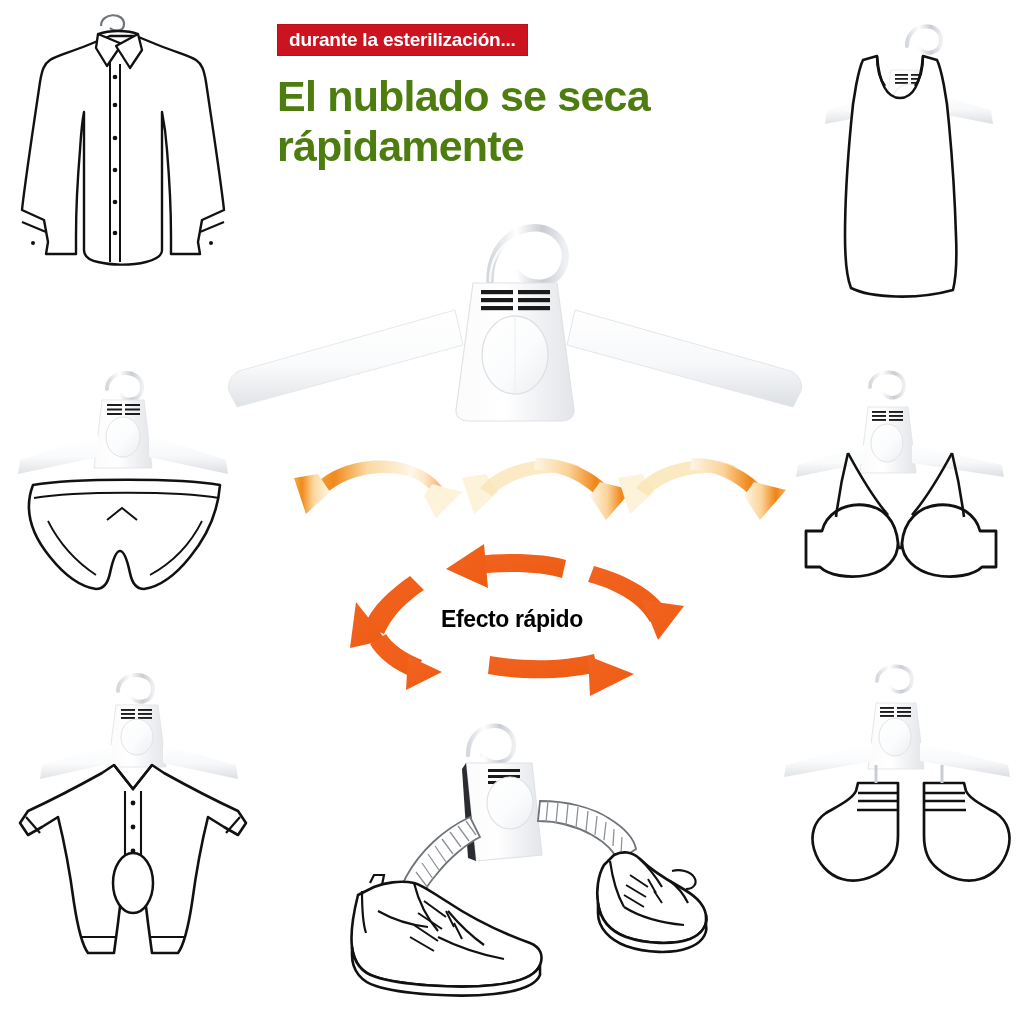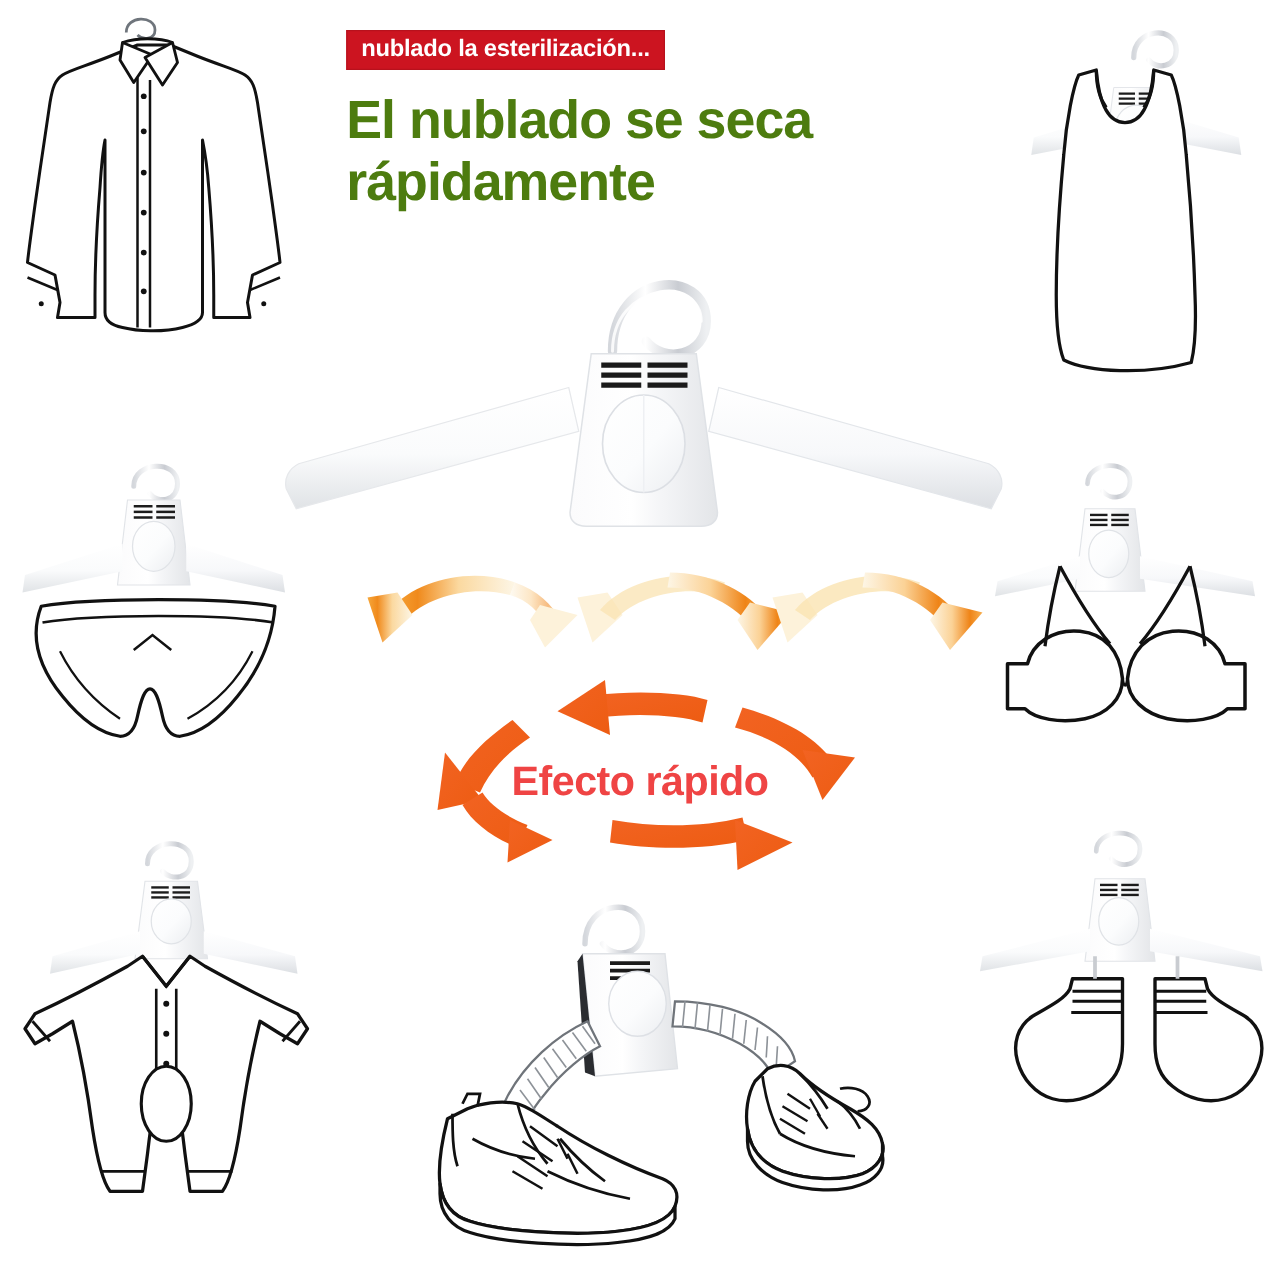--- a/index.html
+++ b/index.html
@@ -52,23 +52,23 @@
     position: absolute;
   }
   .panel svg { display: block; overflow: visible; }
 
   
   #cycle-label {
     position: absolute;
     left: 0; right: 0;
     top: 606px;
     text-align: center;
-    font-size: 33px;
+    font-size: 23px;
     font-weight: bold;
-    color: #ef4444;
+    color: #000000;
     letter-spacing: -0.4px;
     z-index: 6;
     pointer-events: none;
   }
 </style>
 </head>
 <body>
 
 <div id="stage">
 
@@ -121,21 +121,21 @@
         <stop offset="100%" stop-color="#f7b052"></stop>
       </linearGradient>
       <linearGradient id="gCycle" x1="0" y1="0" x2="1" y2="1">
         <stop offset="0%" stop-color="#f26322"></stop>
         <stop offset="100%" stop-color="#ed5c12"></stop>
       </linearGradient>
     </defs>
   </svg>
 
   <div id="headline-block">
-    <div id="badge">nublado la esterilización...</div>
+    <div id="badge">durante la esterilización...</div>
     <div id="title">El nublado se seca
 rápidamente</div>
   </div>
 
   <div class="panel" style="left:6px; top:4px;">
     <svg width="230" height="275" viewBox="0 0 230 275">
       <g fill="none" stroke="#6f757c" stroke-width="2.2">
         <path d="M95 22 C95 8 118 8 118 20 C118 28 108 28 104 24"></path>
       </g>
       <g fill="#ffffff" stroke="#111111" stroke-width="2.4" stroke-linejoin="round">

